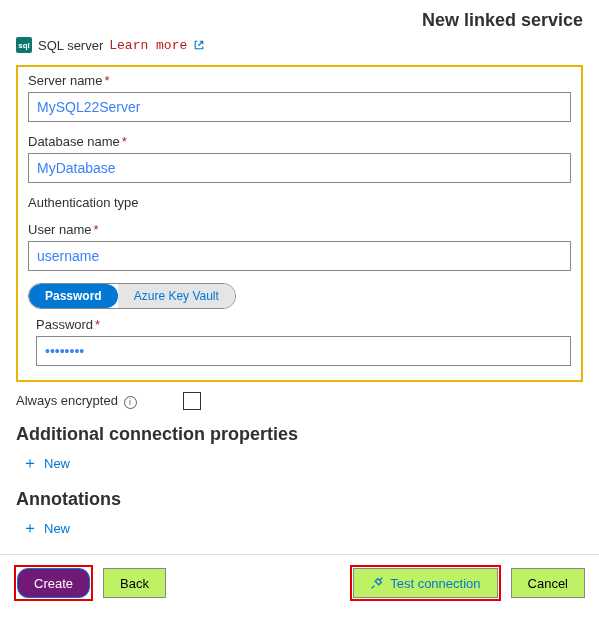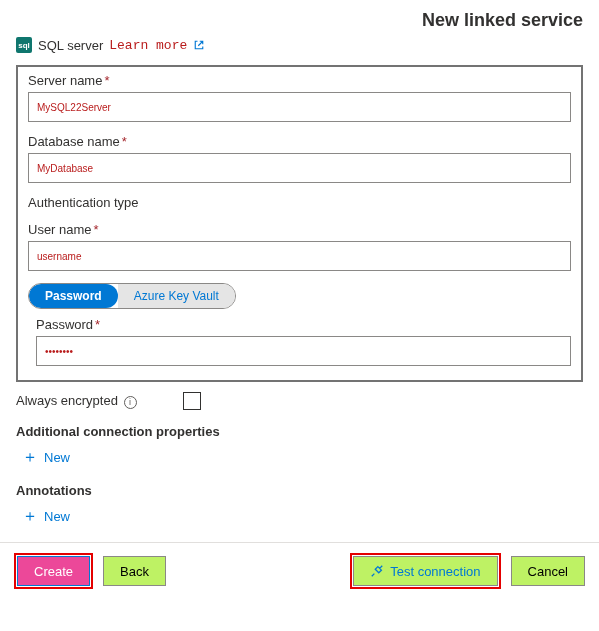--- a/index.html
+++ b/index.html
@@ -36,39 +36,39 @@
       font-weight: bold;
     }
     .link { color: #b91c1c; cursor: pointer; font-family: Liberation Mono, monospace; }
     .ext-icon {
       width: 12px; height: 12px;
       stroke: #0078d4;
       fill: none;
       stroke-width: 1.5;
     }
     .highlight-box {
-      border: 2px solid #737373;
+      border: 2px solid #eab308;
       padding: 6px 10px 10px 10px;
       margin-bottom: 10px;
     }
     .field { margin-bottom: 12px; }
     .field-label {
       display: block;
       margin-bottom: 4px;
       font-size: 13px;
     }
     .req { color: #a4262c; margin-left: 2px; }
     .input, .select {
       width: 100%;
       height: 30px;
       padding: 4px 8px;
-      font-size: 10px;
+      font-size: 14px;
       border: 1px solid #8a8886;
       background: #fff;
-      color: #b91c1c;
+      color: #3b82f6;
       font-family: inherit;
     }
     .select-wrap { position: relative; }
     .select-wrap .chevron {
       position: absolute;
       right: 8px; top: 50%;
       transform: translateY(-50%);
       pointer-events: none;
       color: #605e5c;
     }
@@ -114,21 +114,21 @@
       color: #605e5c;
       margin-left: 2px;
     }
     .checkbox {
       width: 18px; height: 18px;
       border: 1px solid #323130;
       background: #fff;
       margin-left: 30px;
     }
     .section-title {
-      font-size: 13px;
+      font-size: 18px;
       font-weight: 600;
       margin-bottom: 6px;
     }
     .new-btn {
       display: inline-flex;
       align-items: center;
       gap: 6px;
       color: #0078d4;
       padding: 4px 2px;
       cursor: pointer;
@@ -146,23 +146,24 @@
     .btn {
       height: 30px;
       padding: 0 16px;
       font-size: 13px;
       border: 1px solid #8a8886;
       background: #bef264;
       cursor: pointer;
       font-family: inherit;
     }
     .btn-primary {
-      background: #ec4899;
+      background: #701a75;
       color: #fff;
       border-color: #0078d4;
+      border-radius: 11px;
     }
     .hl-red { border: 2px solid #e40000; padding: 1px; display: inline-block; }
     .spacer { flex: 1; }
     .test-btn {
       display: inline-flex;
       align-items: center;
       gap: 6px;
       color: #0078d4;
     }
     .plug-icon { width: 14px; height: 14px; stroke: #0078d4; fill: none; stroke-width: 1.5; }

